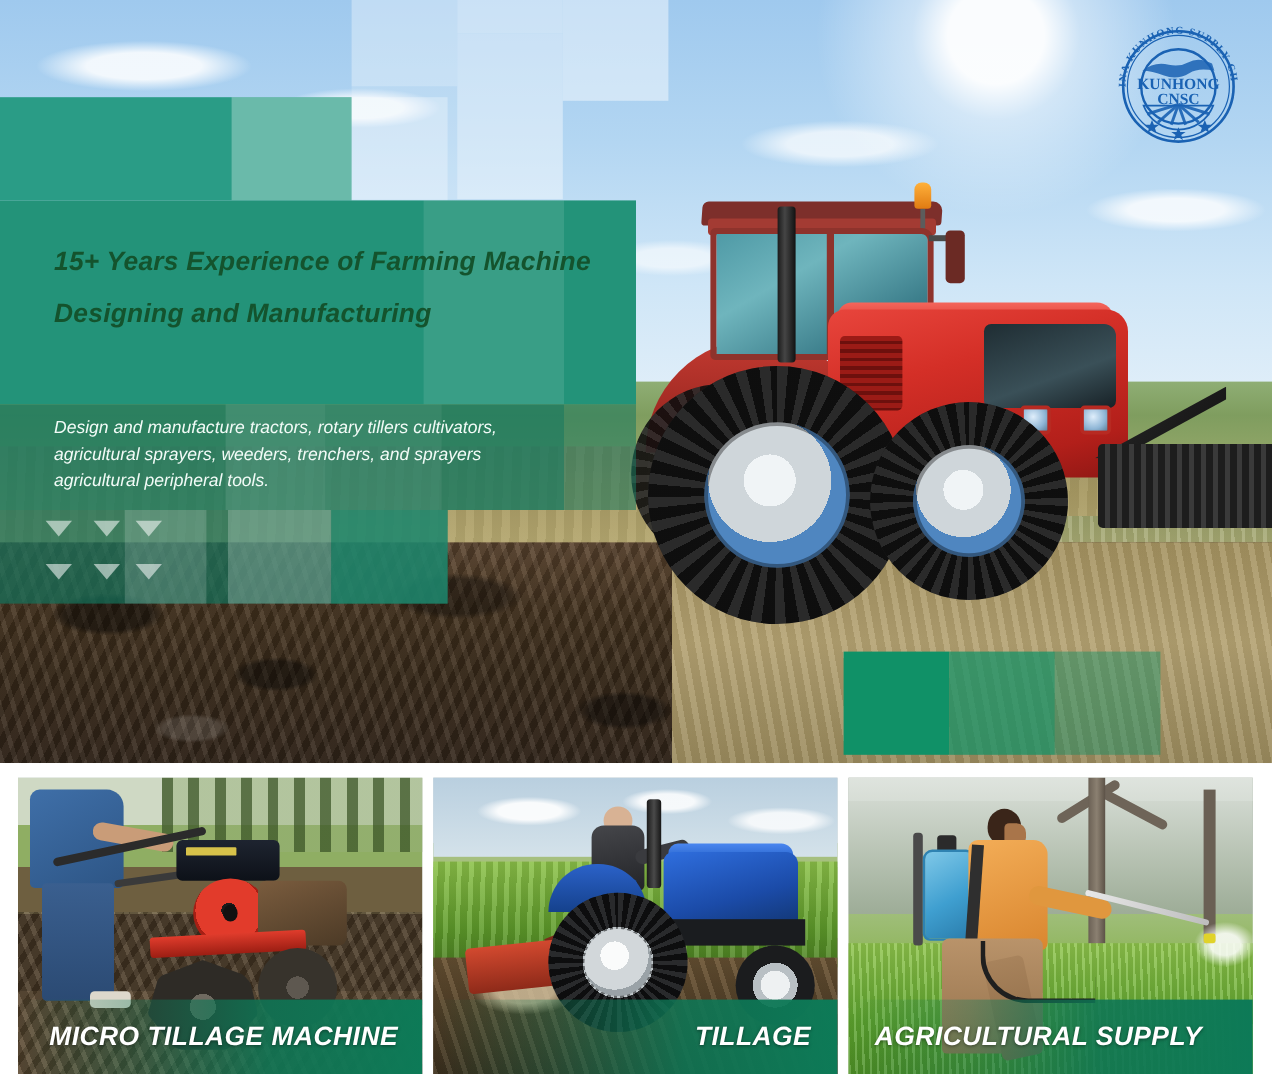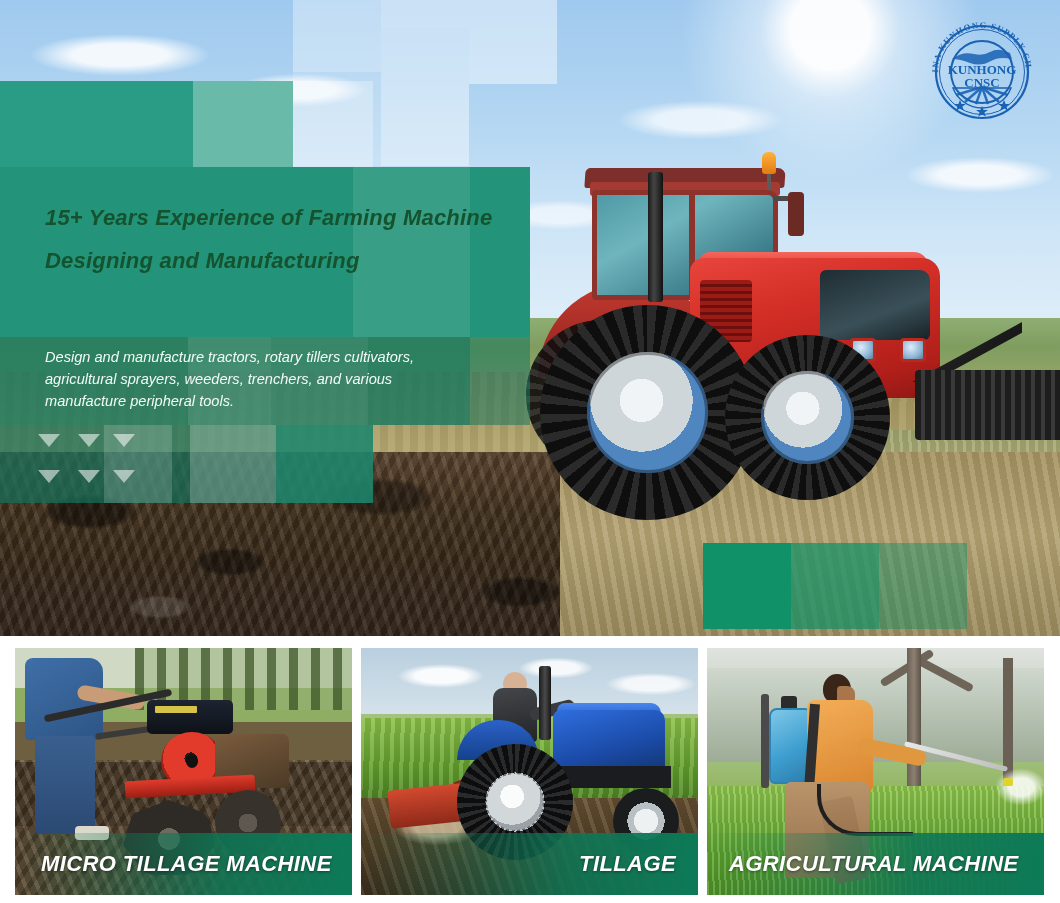--- a/index.html
+++ b/index.html
@@ -369,21 +369,21 @@
     <div class="tri" style="left:113px; top:434px;"></div>
     <div class="tri" style="left:38px;  top:470px;"></div>
     <div class="tri" style="left:78px;  top:470px;"></div>
     <div class="tri" style="left:113px; top:470px;"></div>
 
     <div class="br1"></div>
     <div class="br2"></div>
     <div class="br3"></div>
 
     <div class="hero-title">15+ Years Experience of Farming Machine Designing and Manufacturing</div>
-    <div class="hero-sub">Design and manufacture tractors, rotary tillers cultivators, agricultural sprayers, weeders, trenchers, and various manufacture peripheral tools.</div>
+    <div class="hero-sub">Design and manufacture tractors, rotary tillers cultivators, agricultural sprayers, weeders, trenchers, and sprayers agricultural peripheral tools.</div>
 
     <div class="logo">
       <svg viewBox="0 0 120 120" width="120" height="120" aria-hidden="true">
         <defs>
           <path id="arcTop" d="M 16,60 A 44,44 0 0 1 104,60" fill="none"></path>
         </defs>
         <circle cx="60" cy="60" r="46" fill="none" stroke="#1a62b3" stroke-width="2.2"></circle>
         <circle cx="60" cy="60" r="42.5" fill="none" stroke="#1a62b3" stroke-width="1"></circle>
         <circle cx="60" cy="60" r="31" fill="none" stroke="#1a62b3" stroke-width="2"></circle>
 
@@ -480,18 +480,18 @@
       <div class="c3-face"></div>
       <div class="c3-shirt"></div>
       <div class="c3-strap"></div>
       <div class="c3-pants"></div>
       <div class="c3-leg2"></div>
       <div class="c3-arm"></div>
       <div class="c3-hose"></div>
       <div class="c3-lance"></div>
       <div class="c3-nozzle"></div>
       <div class="card-label">
-        <span>AGRICULTURAL MACHINE</span>
+        <span>AGRICULTURAL SUPPLY</span>
       </div>
     </div>
 
   </div>
 </div>
 
 </body></html>

